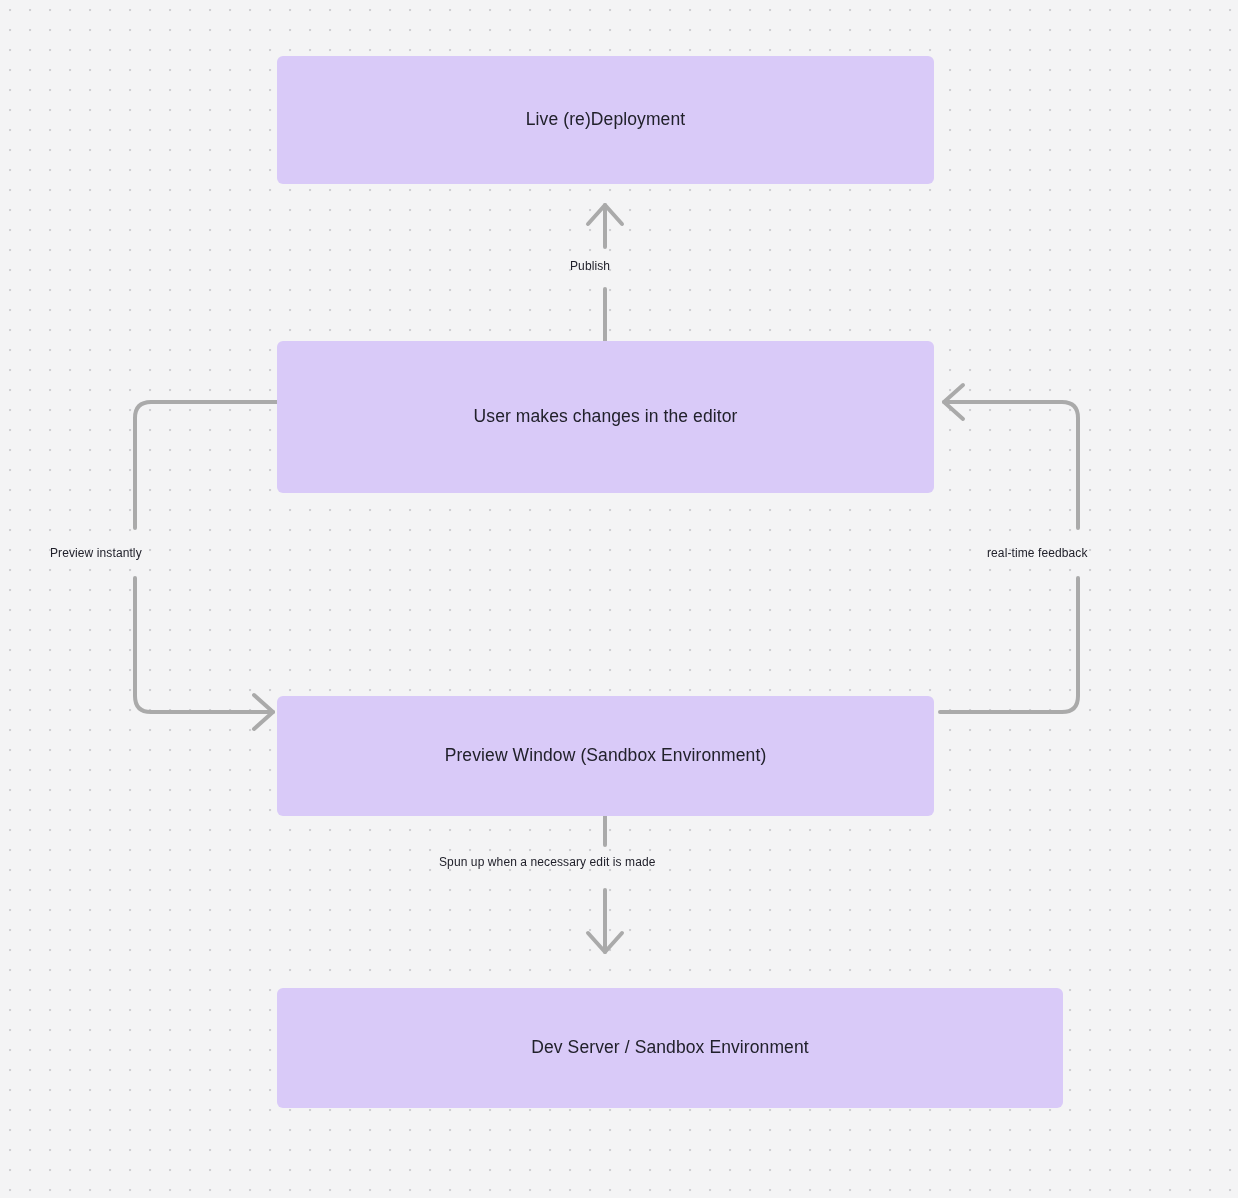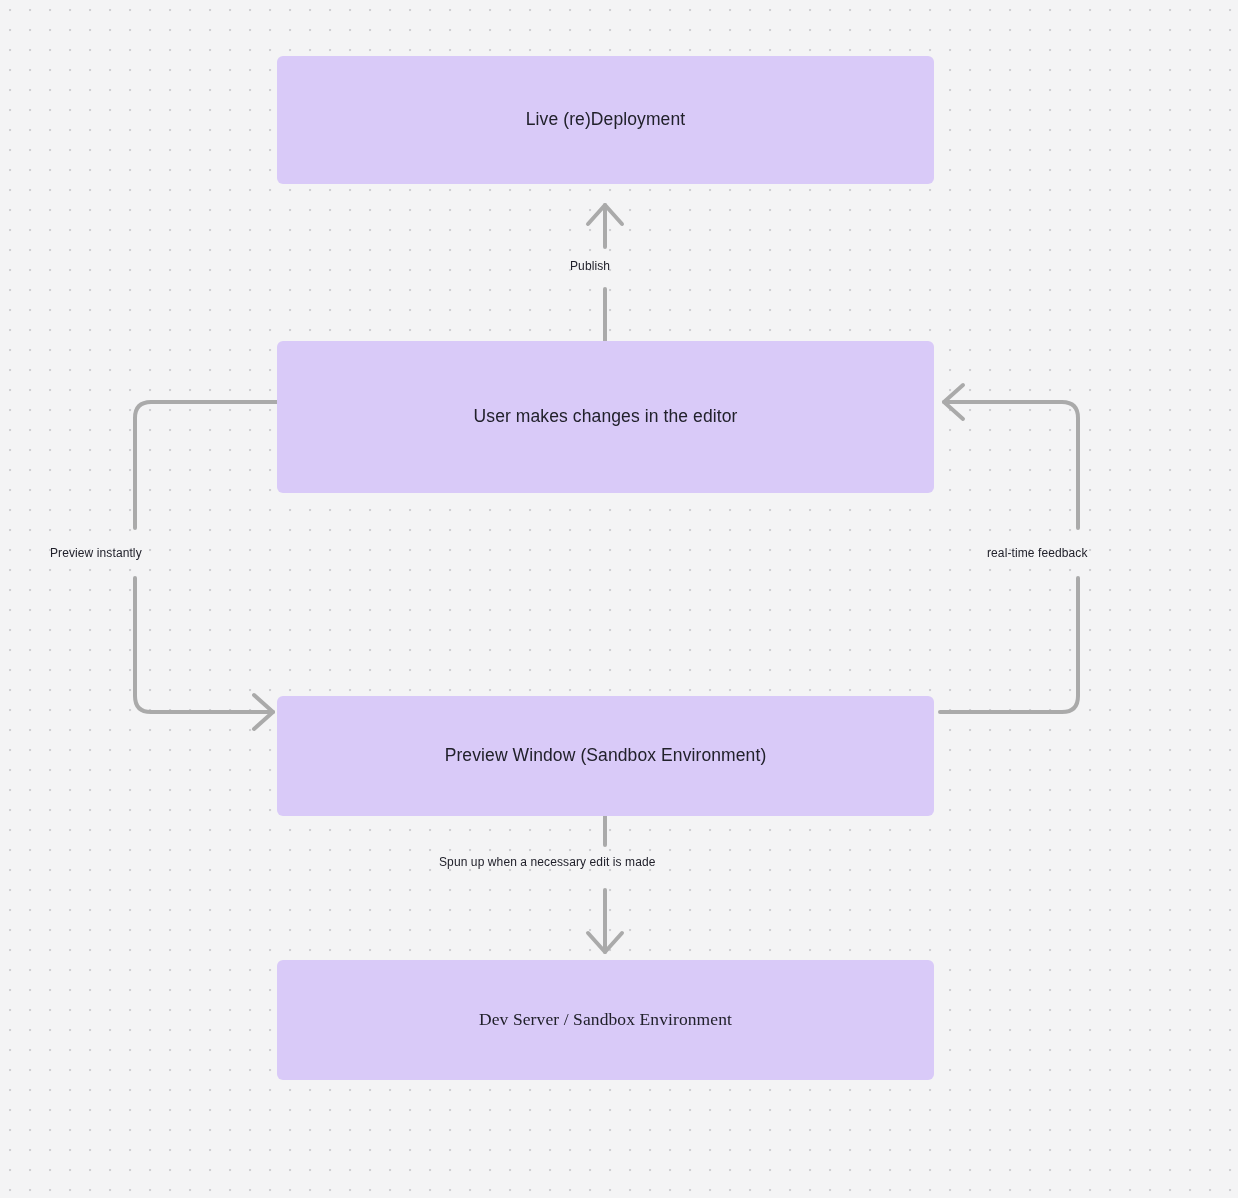--- a/index.html
+++ b/index.html
@@ -53,21 +53,21 @@
     font-size: 17.5px;
     line-height: 1.25;
     color: #21212b;
     letter-spacing: 0.1px;
     white-space: nowrap;
   }
 
   #node-live       { left: 277px; top: 56px;  width: 657px; height: 128px; }
   #node-editor     { left: 277px; top: 341px; width: 657px; height: 152px; }
   #node-preview    { left: 277px; top: 652px; width: 657px; height: 120px; margin-top: 44px; }
-  #node-devserver  { left: 277px; top: 960px; width: 657px; height: 120px; font-family: Liberation Serif, serif; }
+  #node-devserver  { left: 277px; top: 988px; width: 786px; height: 120px; }
 
   
   .edge-label {
     position: absolute;
     z-index: 3;
     font-size: 12px;
     color: #21212b;
     letter-spacing: 0.1px;
     white-space: nowrap;
     background-color: transparent;

